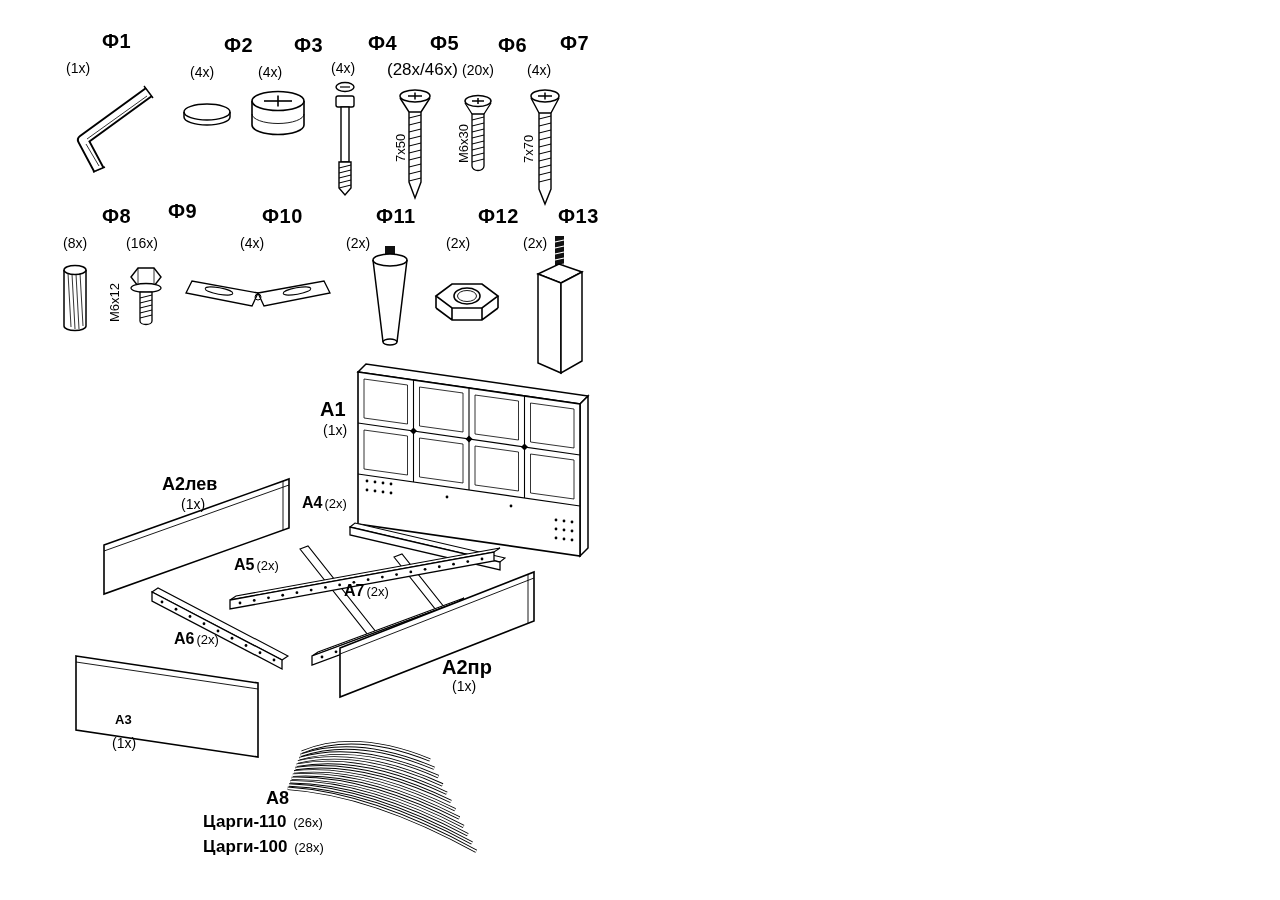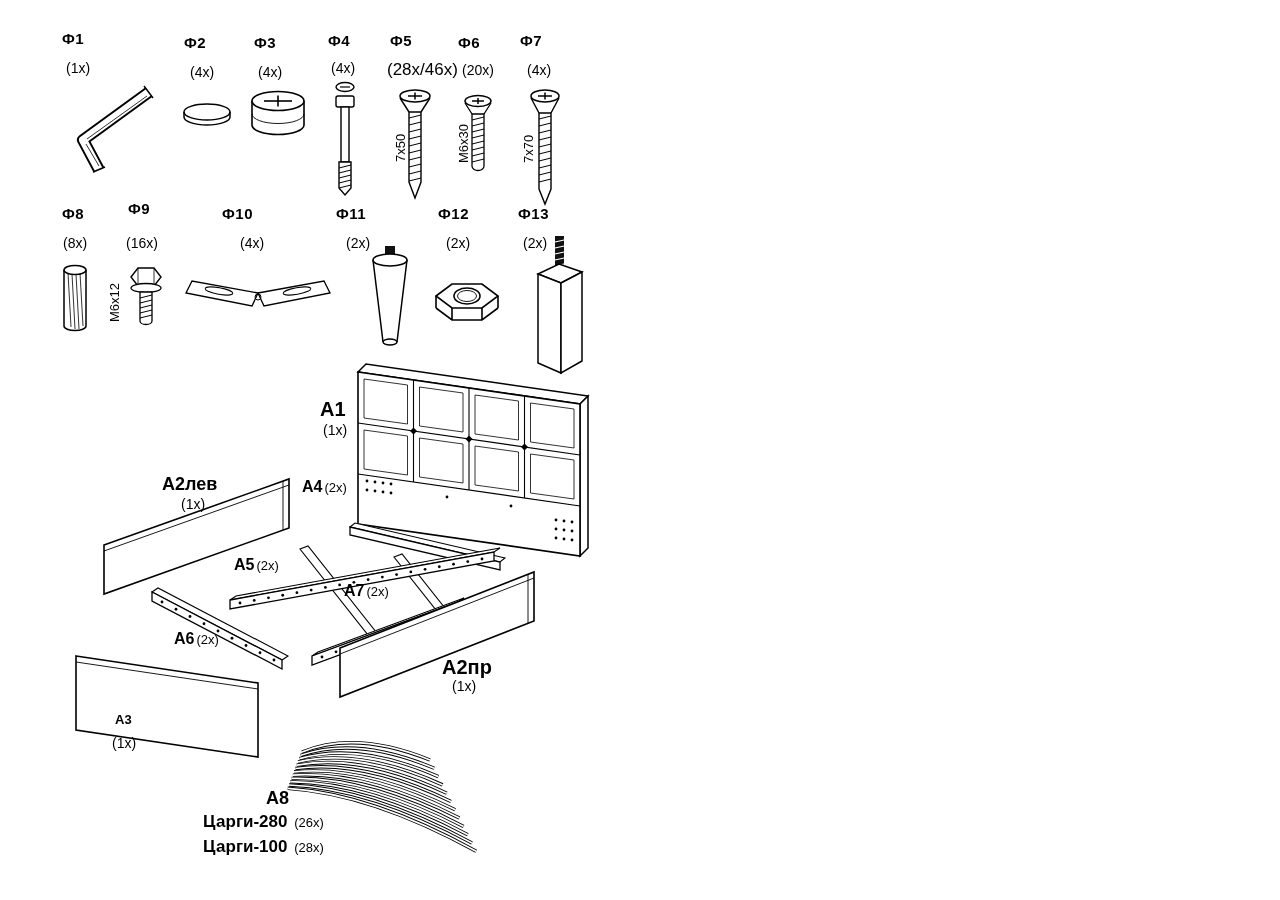--- a/index.html
+++ b/index.html
@@ -1,21 +1,21 @@
 <!DOCTYPE html>
 <html><head>
 <meta charset="utf-8">
 <style>
   html,body{margin:0;padding:0;}
   body{
     width:1280px;height:900px;position:relative;background:#ffffff;
     font-family:"Liberation Sans",sans-serif;color:#000;overflow:hidden;
   }
   svg{position:absolute;left:0;top:0;}
-  .plabel{position:absolute;font-size:15px;font-weight:bold;letter-spacing:.5px;}
+  .plabel{position:absolute;font-size:20px;font-weight:bold;letter-spacing:.5px;margin-left:40px;}
   .pqty{position:absolute;font-size:14px;}
   .rot{position:absolute;font-size:13px;transform:rotate(-90deg);transform-origin:0 0;white-space:nowrap;}
   .alabel{position:absolute;font-weight:bold;white-space:nowrap;}
   .aqty{position:absolute;font-size:14px;}
   .inline-q{font-weight:normal;font-size:13px;margin-left:2px;}
 </style>
 </head>
 <body>
 
 <svg id="sheet" width="1280" height="900" viewBox="0 0 1280 900">
@@ -365,21 +365,21 @@
 <div class="pqty" style="left:446px;top:235px">(2x)</div>
 <div class="plabel" style="left:518px;top:205px">Ф13</div>
 <div class="pqty" style="left:523px;top:235px">(2x)</div>
 
 <div class="alabel" style="left:320px;top:398px;font-size:20px">А1</div>
 <div class="aqty" style="left:323px;top:422px">(1x)</div>
 
 <div class="alabel" style="left:162px;top:474px;font-size:18px">А2лев</div>
 <div class="aqty" style="left:181px;top:496px">(1x)</div>
 
-<div class="alabel" style="left:302px;top:478px;font-size:16px">
+<div class="alabel" style="left:302px;top:494px;font-size:16px">
   <span>А4</span><span class="inline-q">(2x)</span>
 </div>
 
 <div class="alabel" style="left:234px;top:556px;font-size:16px">
   <span>А5</span><span class="inline-q">(2x)</span>
 </div>
 
 <div class="alabel" style="left:344px;top:582px;font-size:16px">
   <span>А7</span><span class="inline-q">(2x)</span>
 </div>
@@ -389,19 +389,19 @@
 </div>
 
 <div class="alabel" style="left:442px;top:656px;font-size:20px">А2пр</div>
 <div class="aqty" style="left:452px;top:678px">(1x)</div>
 
 <div class="alabel" style="left:115px;top:712px;font-size:13px">А3</div>
 <div class="aqty" style="left:112px;top:735px">(1x)</div>
 
 <div class="alabel" style="left:266px;top:788px;font-size:18px">А8</div>
 <div class="alabel" style="left:203px;top:812px;font-size:17px">
-  <span>Царги-280</span>
+  <span>Царги-110</span>
   <span class="inline-q">(26x)</span>
 </div>
 <div class="alabel" style="left:203px;top:837px;font-size:17px">
   <span>Царги-100</span>
   <span class="inline-q">(28x)</span>
 </div>
 
 </body></html>

